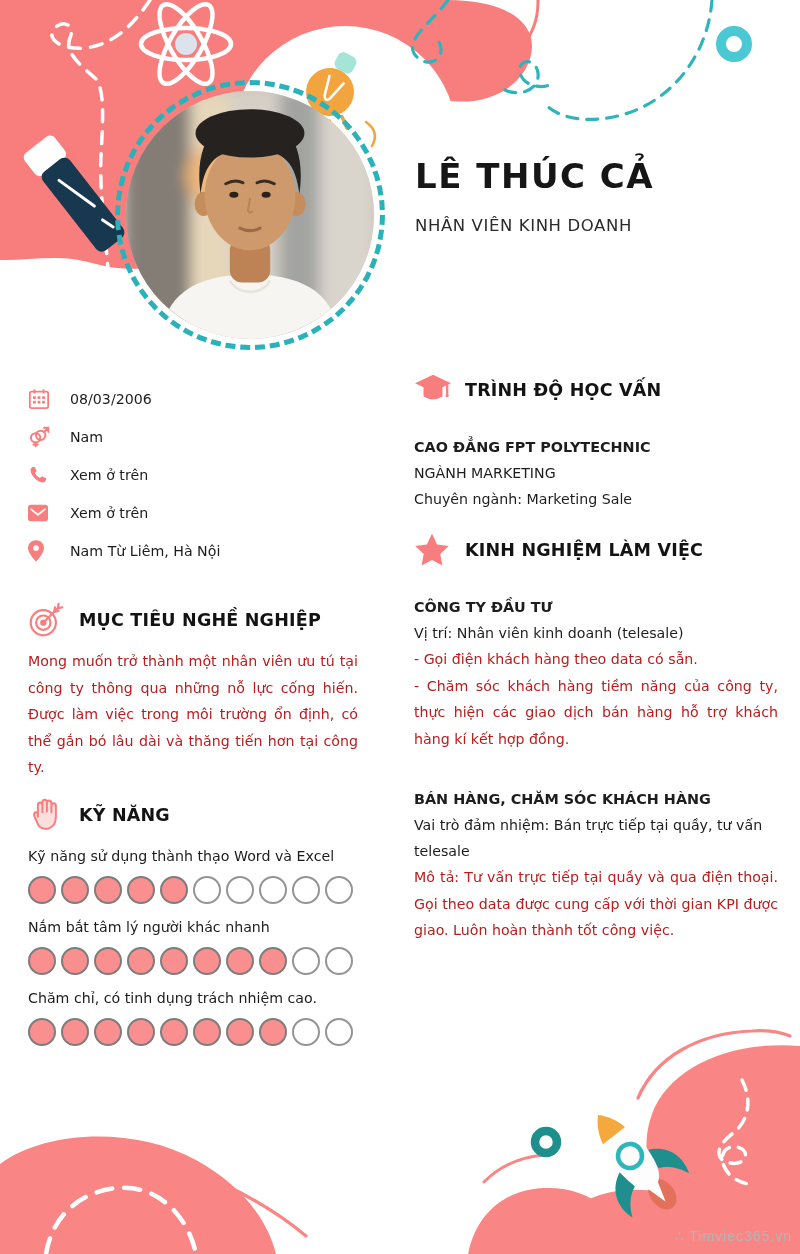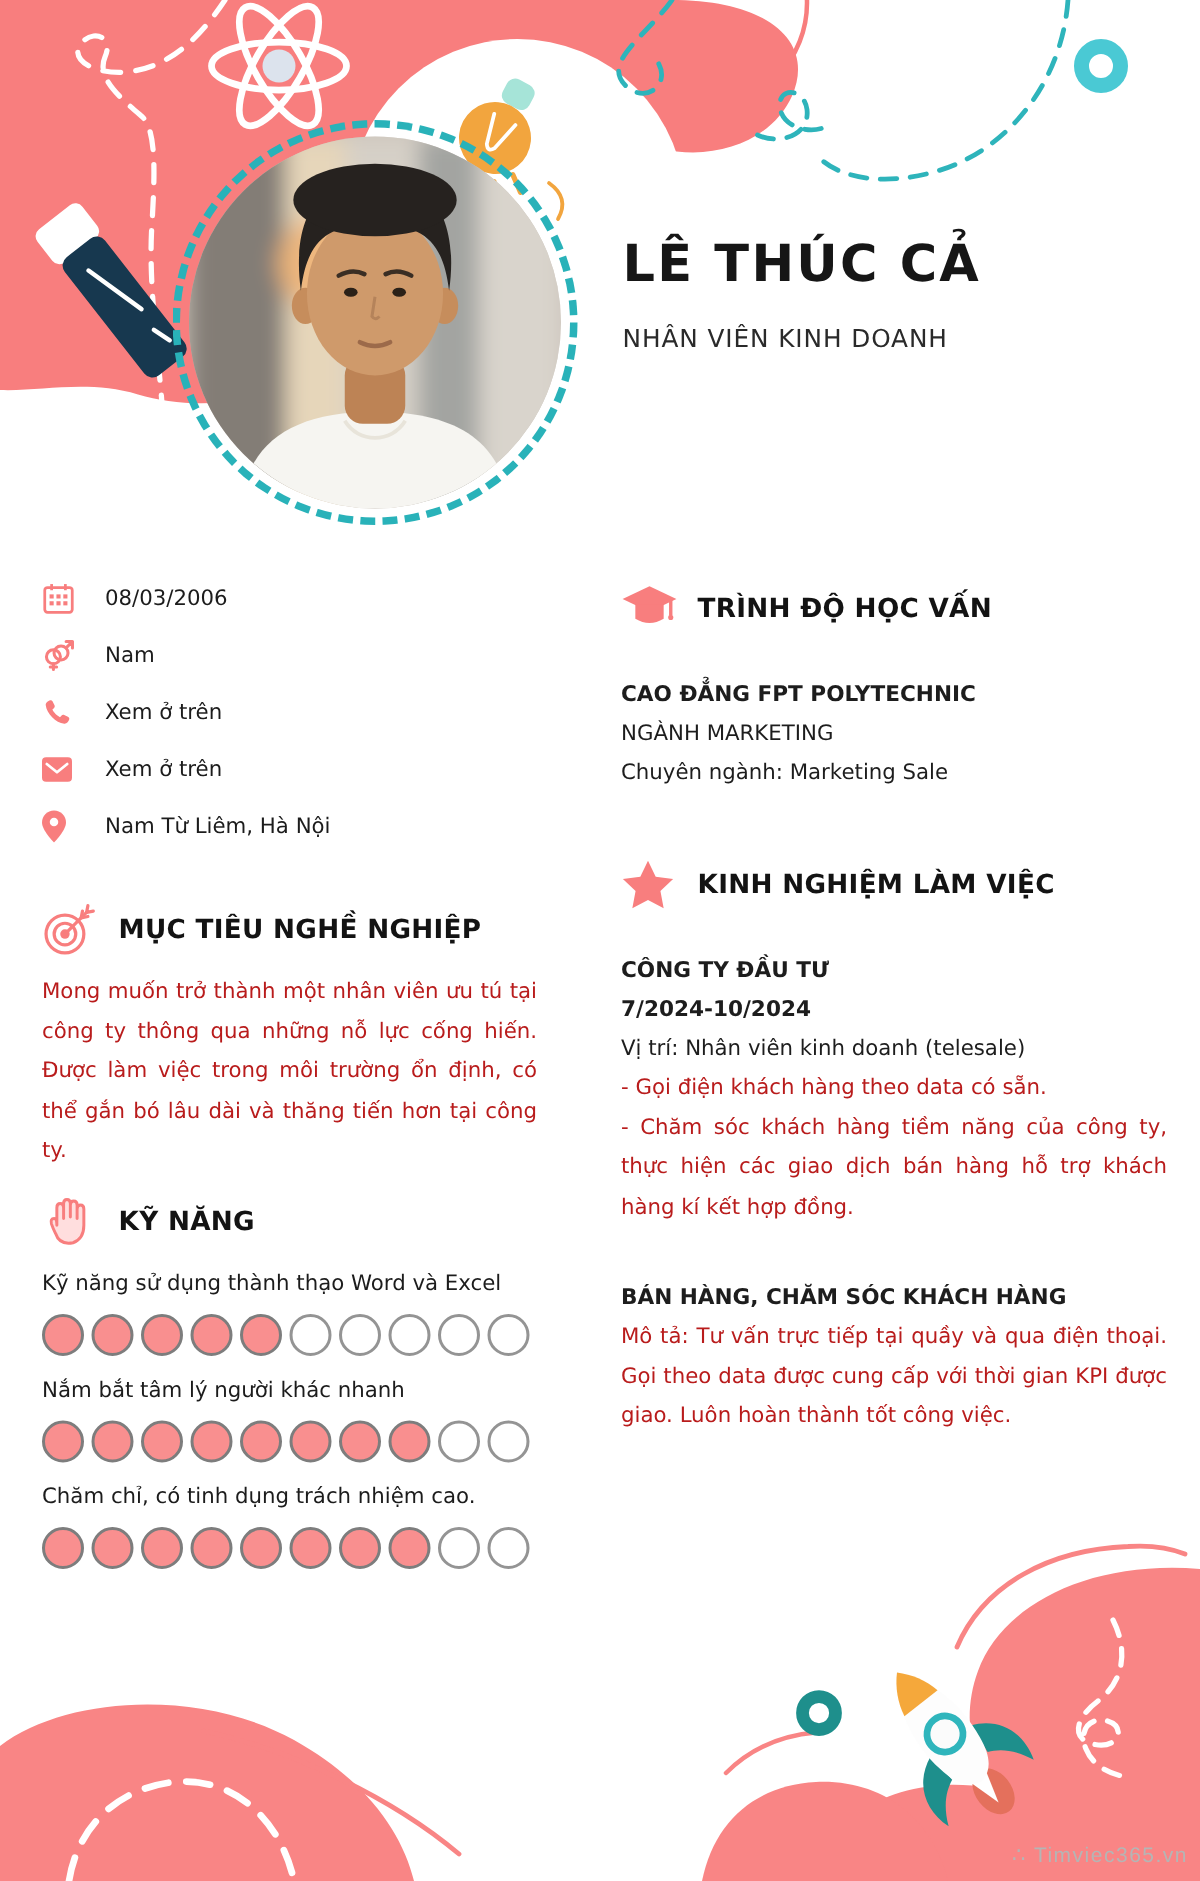--- a/index.html
+++ b/index.html
@@ -24,21 +24,21 @@
     width:248px; height:248px; border-radius:50%; overflow:hidden; background:#cbc3ba;
   }
 
   
   .name-block { position:absolute; left:415px; top:156px; z-index:5; }
   .name { font-size:34px; font-weight:bold; letter-spacing:1.5px; color:#161616; }
   .job-title { margin-top:20px; font-size:16.5px; letter-spacing:0.6px; color:#2a2a2a; }
 
   
   .left-col  { position:absolute; left:28px;  top:380px; width:330px; z-index:5; }
-  .right-col { position:absolute; left:414px; top:388px; width:364px; z-index:5; }
+  .right-col { position:absolute; left:414px; top:372px; width:364px; z-index:5; }
 
   
   .info-row { display:flex; align-items:center; height:38px; gap:20px;text-align:center; }
   .info-icon { width:22px; height:24px; flex:0 0 auto; display:flex; align-items:center; }
   .info-text { font-size:14.2px; color:#1c1c1c; }
 
   
   .sec-header { display:flex; align-items:center; gap:15px; }
   .sec-icon { width:36px; height:36px; flex:0 0 auto; }
   .sec-title { font-size:17.5px; font-weight:bold; color:#131313; letter-spacing:0.2px; }
@@ -50,21 +50,21 @@
 
   .skills-sec { margin-top:16px; }
   .skill-label { margin-top:15px; margin-bottom:12px; font-size:14.2px; color:#1c1c1c; }
   .dots { display:flex; gap:5px; }
   .dot { width:28px; height:28px; border-radius:50%; display:inline-block; }
   .dot-filled { background:#f98f8f; border:2px solid #7d7d7d; }
   .dot-empty  { background:#ffffff; border:2px solid #949494; }
 
   .sec-body { margin-top:26px; font-size:14.2px; line-height:26px; }
   .bold-line { font-weight:bold; font-size:14.4px; }
-  .exp-sec  { margin-top:44px; }
+  .exp-sec  { margin-top:20px; }
   .proj-sec { margin-top:34px; }
 
   .watermark {
     position:absolute; right:8px; top:1228px; z-index:6;
     font-family:Liberation Sans, sans-serif;
     font-size:14px; color:#b5b5b5; letter-spacing:1px;
   }
 </style>
 </head>
 <body>
@@ -323,30 +323,30 @@
       <div class="sec-header">
         <span class="sec-icon">
           <svg width="36" height="36" viewBox="0 0 40 40">
             <polygon points="20,2 25.7,13.8 38.6,15.5 29.2,24.5 31.6,37.3 20,31.1 8.4,37.3 10.8,24.5 1.4,15.5 14.3,13.8" fill="#F87E7E"></polygon>
             </svg>
         </span>
         <span class="sec-title">KINH NGHIỆM LÀM VIỆC</span>
       </div>
       <div class="sec-body">
         <div class="bold-line">CÔNG TY ĐẦU TƯ</div>
-        <div class="bold-line">7/2024-10/2024</div>
         <div>Vị trí: Nhân viên kinh doanh (telesale)</div>
         <div class="para">- Gọi điện khách hàng theo data có sẵn.</div>
         <div class="para">- Chăm sóc khách hàng tiềm năng của công ty, thực hiện các giao dịch bán hàng hỗ trợ khách hàng kí kết hợp đồng.</div>
       </div>
     </div>
 
     <div class="proj-sec">
       <div class="sec-body">
         <div class="bold-line">BÁN HÀNG, CHĂM SÓC KHÁCH HÀNG</div>
+        <div>Vai trò đảm nhiệm: Bán trực tiếp tại quầy, tư vấn telesale</div>
         <div class="para">Mô tả: Tư vấn trực tiếp tại quầy và qua điện thoại. Gọi theo data được cung cấp với thời gian KPI được giao. Luôn hoàn thành tốt công việc.</div>
       </div>
     </div>
   </div>
 
   <svg class="deco bottom-deco" width="800" height="260" viewBox="0 0 800 260">
 
     <path d="M0,170 C45,136 135,132 196,166 C243,192 268,227 276,260 L0,260 Z" fill="#F98585"></path>
     <path d="M46,260 C52,222 80,198 116,194 C158,190 188,222 196,260" fill="none" stroke="#ffffff" stroke-width="4.5" stroke-dasharray="16 12" stroke-linecap="round"></path>
     <path d="M136,160 C196,173 262,205 306,242" fill="none" stroke="#F98585" stroke-width="3.2" stroke-linecap="round"></path>

